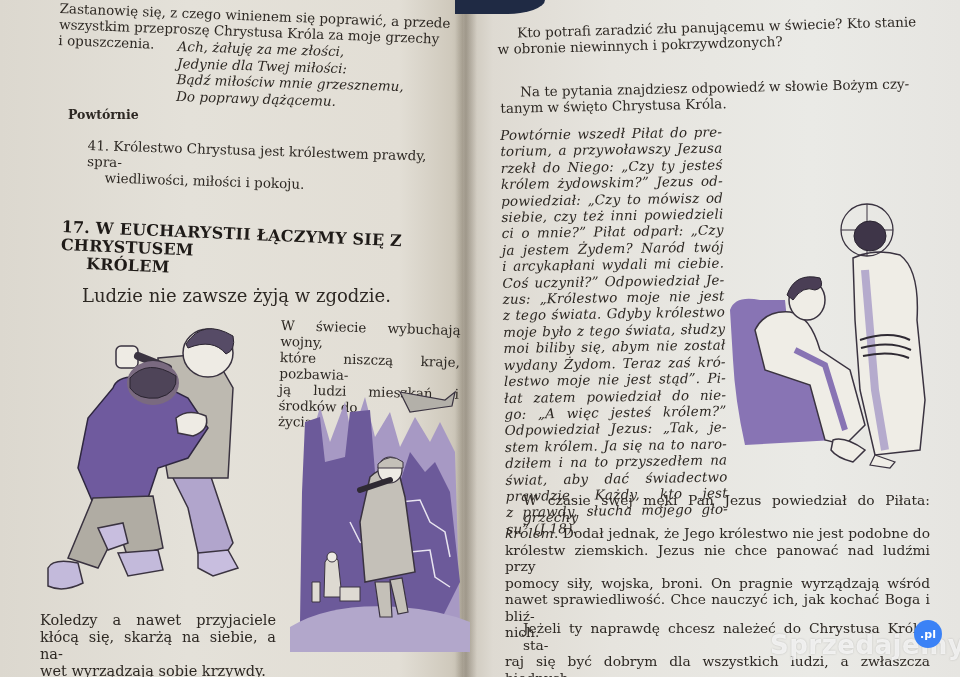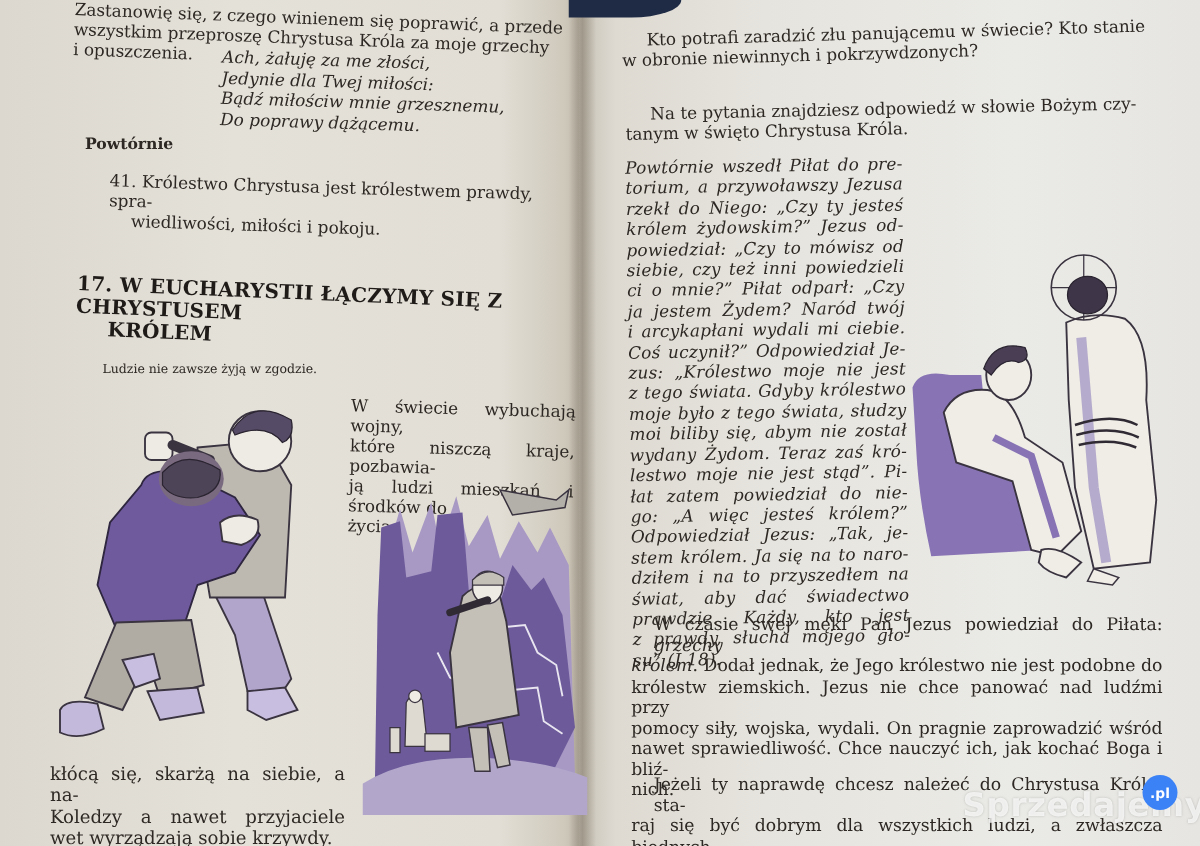--- a/index.html
+++ b/index.html
@@ -31,21 +31,21 @@
   .lp-intro { left: 60px; top: 0px; width: 400px; transform: rotate(2.2deg); transform-origin: left top; }
   .lp-intro span { display: block; }
   .poem { left: 178px; top: 38px; width: 240px; font-style: italic; line-height: 16.5px; transform: rotate(1.8deg); transform-origin: left top; }
   .poem span { display: block; }
   .remember-head { left: 68px; top: 107px; font-weight: bold; font-size: 12.5px; }
   .remember-item { left: 88px; top: 137px; width: 370px; transform: rotate(1.8deg); transform-origin: left top; }
   .remember-item span { display: block; }
   .remember-item .cont { padding-left: 18px; }
   .chapter { left: 62px; top: 218px; width: 400px; font-family: "DejaVu Serif", serif; font-weight: bold; font-size: 16px; line-height: 18px; color: #1f1b18; transform: rotate(2.4deg); transform-origin: left top; letter-spacing: 0.2px; }
   .chapter .cont { display: block; padding-left: 26px; }
-  .lead { left: 82px; top: 288px; font-size: 10px; }
+  .lead { left: 82px; top: 288px; font-size: 18px; }
   .war-text { left: 281px; top: 317px; width: 180px; line-height: 16px; transform: rotate(1.6deg); transform-origin: left top; }
   .war-text span { display: block; }
   .quarrel-text { left: 40px; top: 612px; width: 236px; font-size: 14.5px; line-height: 17px; }
   .quarrel-text span { display: block; text-align: justify; text-align-last: justify; }
   .quarrel-text span:last-child { text-align-last: left; }
 
   
   .rp-q { left: 497px; top: 25px; width: 425px; transform: rotate(-1.6deg); transform-origin: left top; }
   .rp-q span { display: block; }
   .rp-q .first { padding-left: 20px; }
@@ -113,22 +113,22 @@
   <div class="txt lead">Ludzie nie zawsze żyją w zgodzie.</div>
 
   <div class="txt war-text just">
     <span style="padding-left:0">W świecie wybuchają wojny,</span>
     <span>które niszczą kraje, pozbawia-</span>
     <span>ją ludzi mieszkań i środków do</span>
     <span>życia.</span>
   </div>
 
   <div class="txt quarrel-text">
+    <span>Koledzy a nawet przyjaciele</span>
     <span>kłócą się, skarżą na siebie, a na-</span>
-    <span>Koledzy a nawet przyjaciele</span>
     <span>wet wyrządzają sobie krzywdy.</span>
   </div>
 
   <svg class="illus" style="left:38px;top:318px" width="230" height="280" viewBox="0 0 230 280">
 
     <path d="M130 150 L170 150 L195 225 L185 240 L160 235 L150 190 Z" fill="#b1a5cc" stroke="#3a3340" stroke-width="1.5"></path>
     <path d="M160 235 L190 232 L200 250 L175 258 L160 250 Z" fill="#c8bedf" stroke="#3a3340" stroke-width="1.5"></path>
 
     <path d="M120 40 L175 35 L195 70 L190 160 L130 160 L120 100 Z" fill="#bdb9b0" stroke="#3a3340" stroke-width="1.5"></path>
 
@@ -238,21 +238,21 @@
 
     <ellipse cx="145" cy="36" rx="16" ry="15" fill="#3e3548" stroke="#2a2430" stroke-width="1"></ellipse>
 
     <path d="M150 255 L170 262 L165 268 L145 265 Z" fill="#efede6" stroke="#3a3340" stroke-width="1.2"></path>
   </svg>
 
   <div class="txt passion">
     <span class="first"><span style="display:inline">W czasie swej męki Pan Jezus powiedział do Piłata: </span><i>grzechy</i></span>
     <span><i>królem</i><span style="display:inline">. Dodał jednak, że Jego królestwo nie jest podobne do</span></span>
     <span>królestw ziemskich. Jezus nie chce panować nad ludźmi przy</span>
-    <span>pomocy siły, wojska, wydali. On pragnie zaprowadzić wśród</span>
+    <span>pomocy siły, wojska, broni. On pragnie wyrządzają wśród</span>
     <span>nawet sprawiedliwość. Chce nauczyć ich, jak kochać Boga i bliź-</span>
     <span class="end">nich.</span>
   </div>
 
   <div class="txt appeal">
     <span class="first">Jeżeli ty naprawdę chcesz należeć do Chrystusa Króla, sta-</span>
     <span>raj się być dobrym dla wszystkich ludzi, a zwłaszcza biednych</span>
 
   </div>
 

